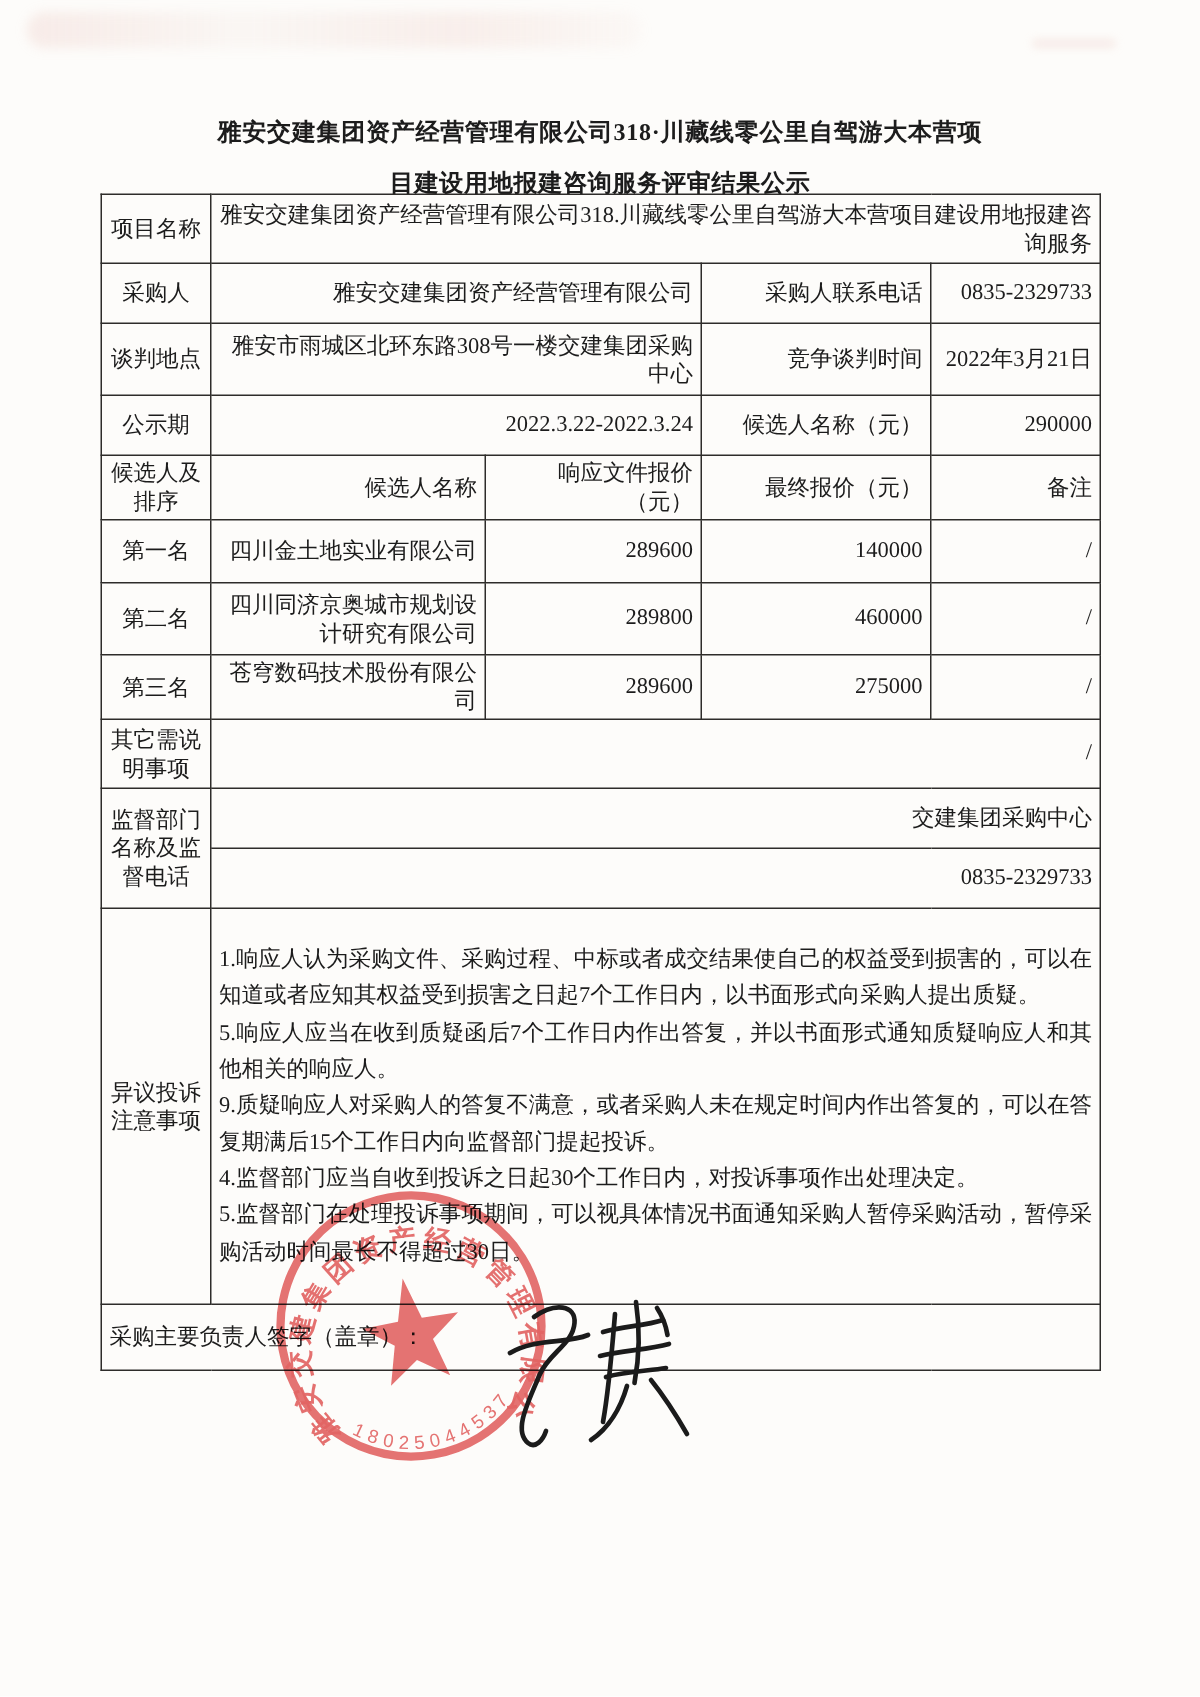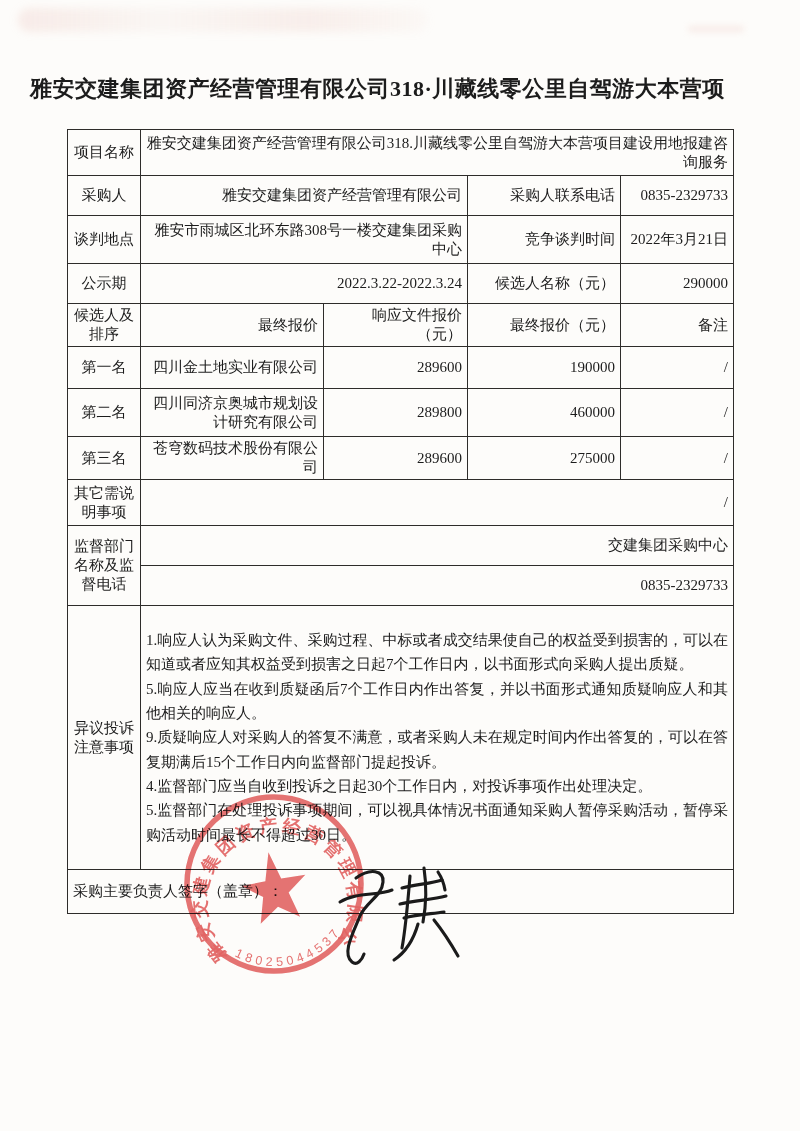--- a/index.html
+++ b/index.html
@@ -13,21 +13,21 @@
     position:absolute; top:8px; left:18px; width:410px; height:24px;
     background:linear-gradient(90deg, rgba(226,170,160,.20), rgba(220,185,175,.08) 35%, rgba(228,178,168,.18) 70%, rgba(230,190,180,.06));
     filter:blur(4px); border-radius:12px;
   }
   .artifact-top2 {
     position:absolute; top:26px; left:688px; width:56px; height:6px;
     background:rgba(232,195,185,.28); filter:blur(3px); border-radius:3px;
   }
   .doc-title {
     position:absolute; top:72px; left:30px; right:30px;
-    font-size:22px; font-weight:700;
+    text-align:center; font-size:16px; font-weight:700;
     line-height:34px; letter-spacing:.5px;
   }
   table.doc {
     position:absolute; top:129px; left:67px; width:666px;
     border-collapse:collapse; table-layout:fixed;
   }
   table.doc td, table.doc th {
     border:1.6px solid #2e2c2a; font-size:15px; font-weight:400;
     padding:2px 5px; vertical-align:middle; word-break:break-all;
   }
@@ -51,20 +51,21 @@
 </head>
 <body>
 
 <div class="sheet">
 
   <div class="artifact-top"></div>
   <div class="artifact-top2"></div>
 
   <div class="doc-title">
     <div>雅安交建集团资产经营管理有限公司318·川藏线零公里自驾游大本营项</div>
+    <div>目建设用地报建咨询服务评审结果公示</div>
   </div>
 
   <table class="doc">
     <colgroup>
       <col style="width:73px">
         <col style="width:183px">
         <col style="width:144px">
       <col style="width:153px">
         <col style="width:113px">
     </colgroup>
@@ -91,31 +92,31 @@
 
     <tr style="height:40px">
       <td class="lab">公示期</td>
       <td class="l" colspan="2">2022.3.22-2022.3.24</td>
       <td class="c">候选人名称（元）</td>
       <td class="c">290000</td>
     </tr>
 
     <tr style="height:42px">
       <td class="lab">候选人及排序</td>
-      <td class="c">最终报价</td>
+      <td class="c">候选人名称</td>
       <td class="c">响应文件报价（元）</td>
       <td class="c">最终报价（元）</td>
       <td class="c">备注</td>
     </tr>
 
     <tr style="height:42px">
       <td class="lab">第一名</td>
       <td class="l">四川金土地实业有限公司</td>
       <td class="c">289600</td>
-      <td class="c">190000</td>
+      <td class="c">140000</td>
       <td class="c">/</td>
     </tr>
 
     <tr style="height:48px">
       <td class="lab">第二名</td>
       <td class="l">四川同济京奥城市规划设计研究有限公司</td>
       <td class="c">289800</td>
       <td class="c">460000</td>
       <td class="c">/</td>
     </tr>

